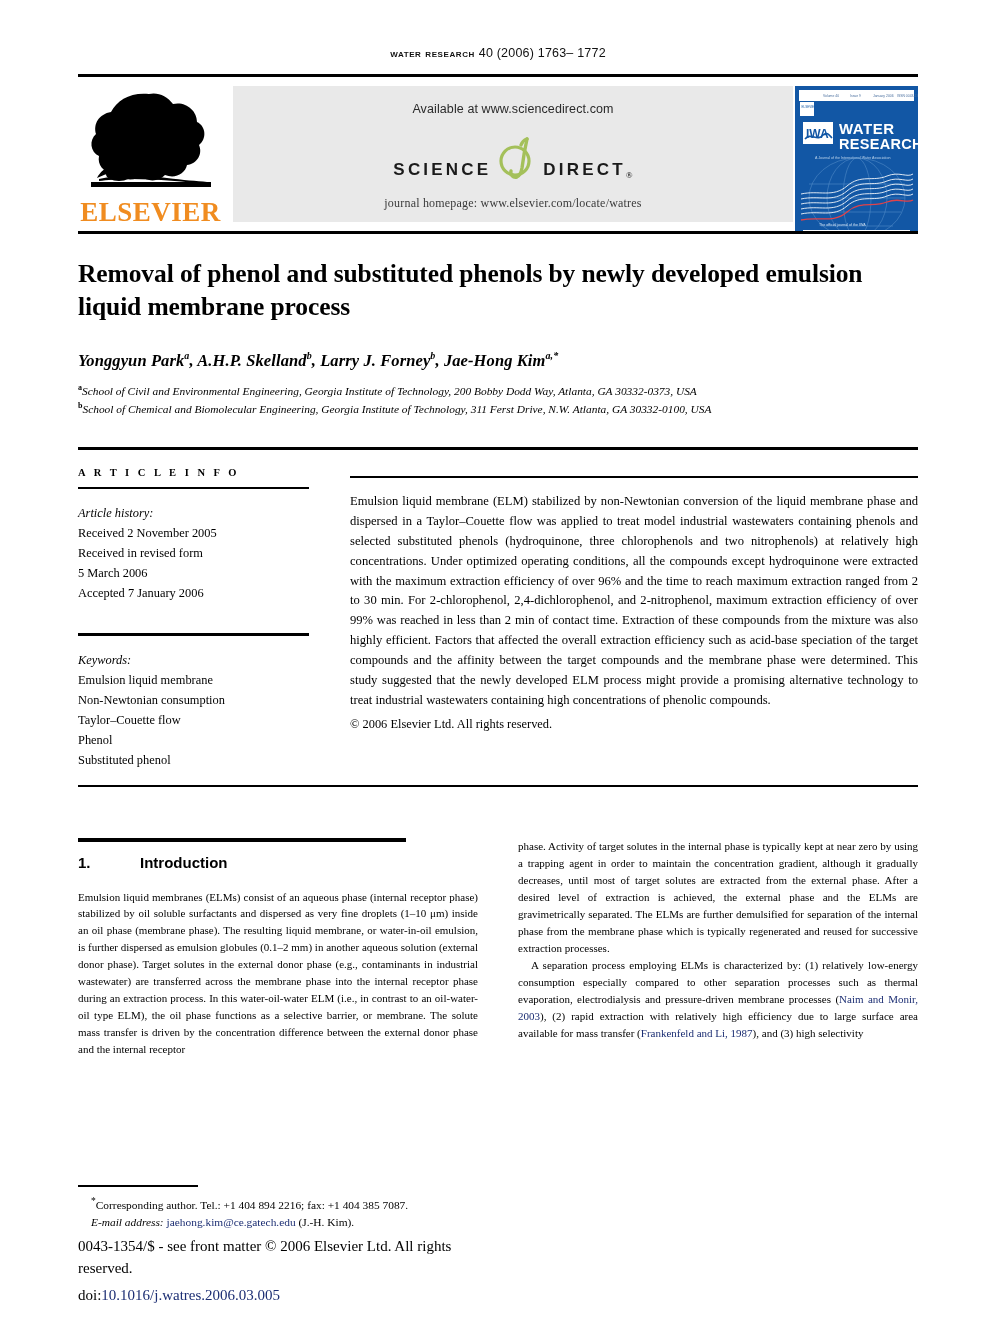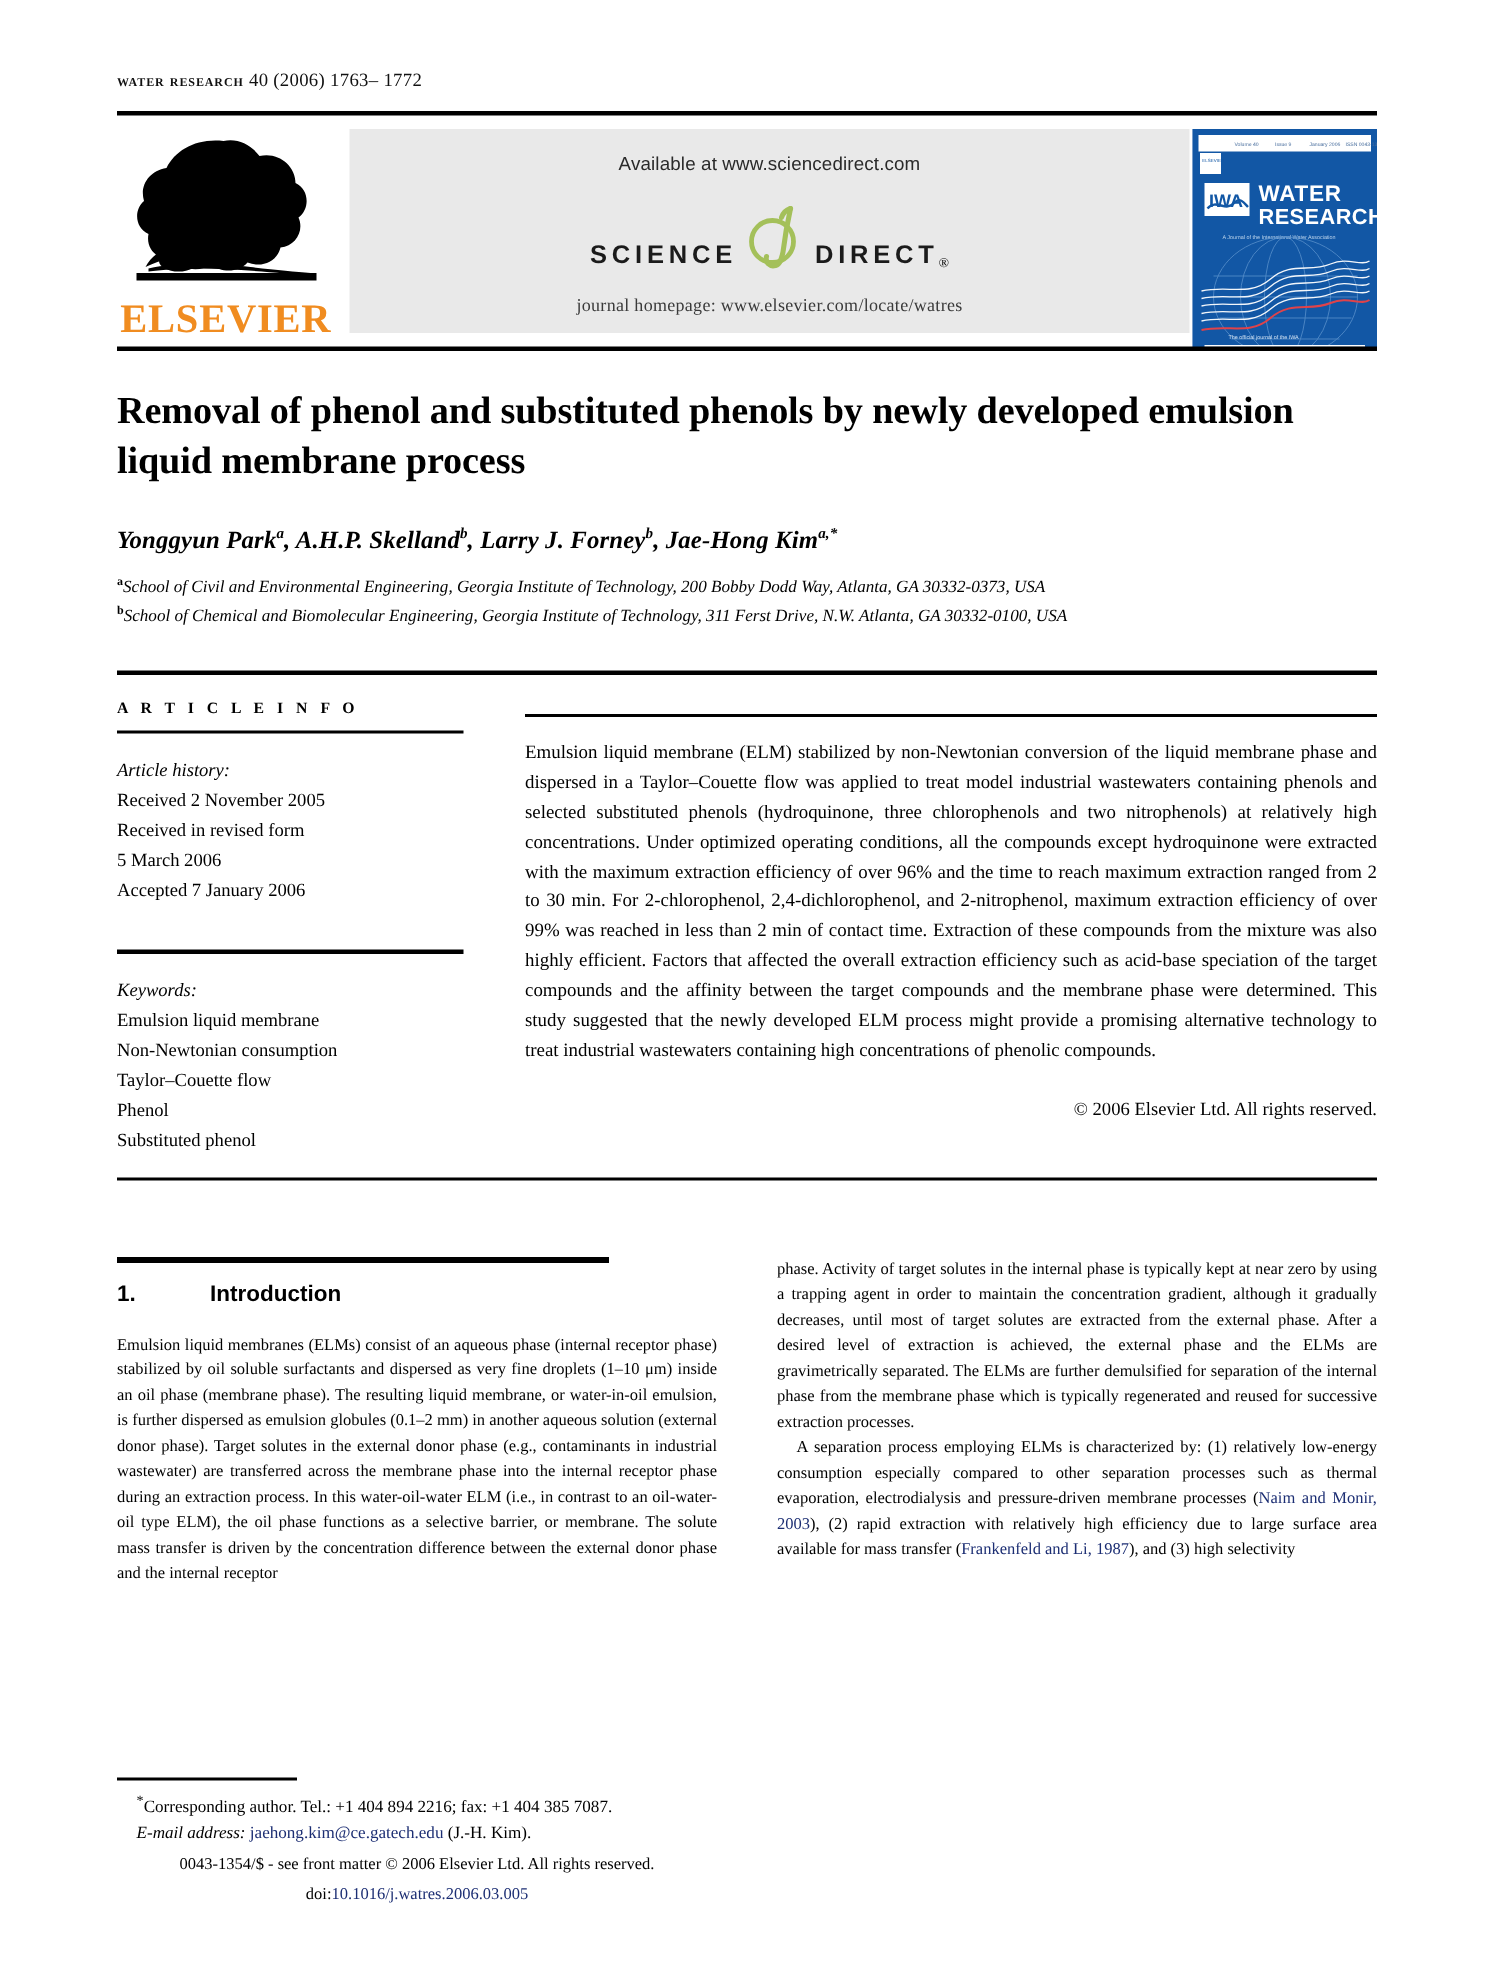--- a/index.html
+++ b/index.html
@@ -11,21 +11,22 @@
     font-family: "Liberation Serif", "DejaVu Serif", serif;
     color: #000000;
     position: relative;
     overflow: hidden;
   }
   .page { position: absolute; left: 78px; top: 0; width: 840px; height: 1323px; }
 
   
   .runhead {
     position: absolute; top: 46px; left: 0; width: 840px;
-    font-family: Liberation Serif, serif;
+    text-align: center;
+    font-family: Liberation Sans, sans-serif;
     font-size: 11.5px;
     font-variant: small-caps;
     letter-spacing: 0.6px;
     font-weight: bold;
     color: #111;
   }
   .runhead .vol { font-variant: normal; letter-spacing: 0.2px; font-weight: normal; font-size: 12.5px;}
 
   
   .masthead { position: absolute; top: 74px; left: 0; width: 840px; height: 160px; }
@@ -126,21 +127,21 @@
   }
   .info-body .lbl { font-style: italic; }
   .info-sep { width: 231px; height: 2.5px; background: #000; margin-top: 30px; margin-bottom: 14px; }
   .abs-body {
     margin-top: 14px;
     font-family: "Liberation Serif", serif;
     font-size: 12.6px; line-height: 1.58;
     text-align: justify;
     text-justify: inter-word;
   }
-  .copyright { margin-top: 21px; text-align: right; font-size: 12.4px; }
+  .copyright { margin-top: 6px; text-align: left; font-size: 12.4px; }
   .rule-close { width: 840px; height: 2.5px; background: #000; margin-top: 14px; }
 
   
   .bodyblock { position: absolute; top: 838px; left: 0; width: 840px; }
   .bcols { display: flex; }
   .bcol { width: 400px; flex: 0 0 400px; }
   .bgap { width: 40px; flex: 0 0 40px; }
   .sec-rule { width: 328px; height: 3.5px; background: #000; margin-bottom: 12px; }
   h2.secnum {
     margin: 0 0 18px 0;
@@ -160,21 +161,21 @@
 
   
   .footnote {
     position: absolute; top: 1185px; left: 0; width: 400px;
     font-family: "Liberation Serif", serif;
   }
   .fn-rule { width: 120px; height: 1.6px; background: #000; margin-bottom: 7px; }
   .fn-line { font-size: 11.4px; line-height: 1.5; }
   .fn-line.ind { text-indent: 13px; font-family: Liberation Serif, serif; }
   .fn-em { font-style: italic; }
-  .fn-issn { font-size: 11px; line-height: 1.5; margin-top: 4px; text-align: center; }
+  .fn-issn { font-size: 15px; line-height: 1.5; margin-top: 4px; }
   .doi { color: #1c2E73; }
 </style>
 </head>
 <body>
 
 <div class="page">
 
   <div class="runhead">
     <span>water research</span>
     <span class="vol">40 (2006) 1763– 1772</span>

